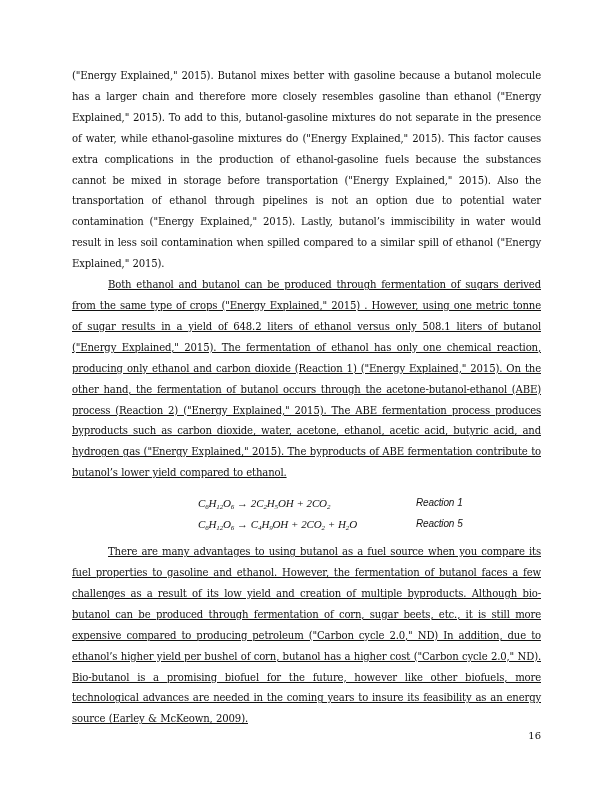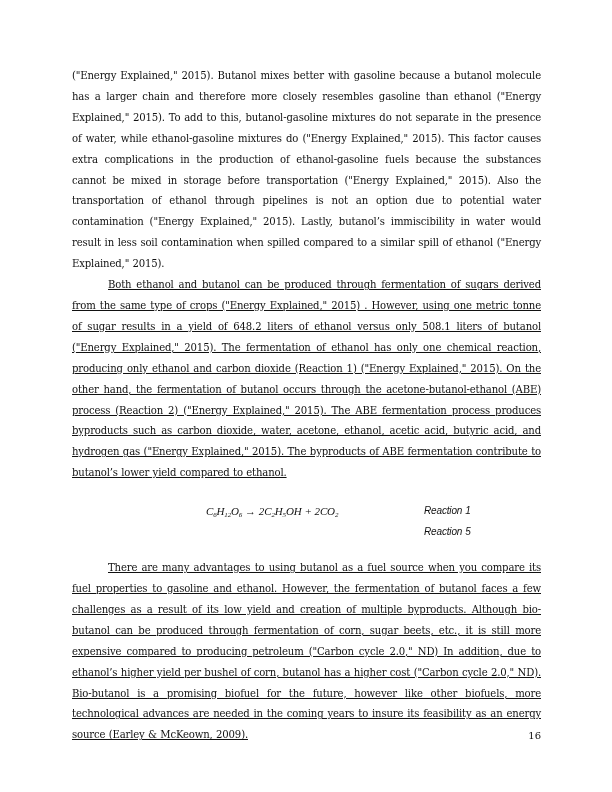--- a/index.html
+++ b/index.html
@@ -9,21 +9,21 @@
     background: #ffffff; color: #111111;
     font-family: "DejaVu Serif", "Liberation Serif", serif;
   }
   .body-text {
     position: absolute; left: 72px; top: 66px; width: 469px;
     font-size: 10.1px; line-height: 20.9px; text-align: justify;
     letter-spacing: -0.15px; word-spacing: 0.3px;
   }
   .body-text p { margin: 0; }
   .indent { text-indent: 36px; text-decoration: underline; }
-  .equations { position: relative; height: 42px; margin: 16px; }
+  .equations { position: relative; height: 42px; margin: 8px; }
   .eq {
     position: absolute; left: 118px; font-style: italic;
     font-family: "Liberation Serif", "DejaVu Serif", serif;
     font-size: 11px; line-height: 20px; white-space: nowrap;
   }
   .eq sub { font-size: 7px; vertical-align: -2px; line-height: 0; }
   .eq-label {
     position: absolute; left: 336px; font-style: italic;
     font-family: "Liberation Sans", "DejaVu Sans", sans-serif;
     font-size: 10px; line-height: 20px; white-space: nowrap;
@@ -40,20 +40,21 @@
 
 <div class="page">
   <div class="body-text">
     <p>("Energy Explained," 2015). Butanol mixes better with gasoline because a butanol molecule has a larger chain and therefore more closely resembles gasoline than ethanol ("Energy Explained," 2015). To add to this, butanol-gasoline mixtures do not separate in the presence of water, while ethanol-gasoline mixtures do ("Energy Explained," 2015). This factor causes extra complications in the production of ethanol-gasoline fuels because the substances cannot be mixed in storage before transportation ("Energy Explained," 2015). Also the transportation of ethanol through pipelines is not an option due to potential water contamination ("Energy Explained," 2015). Lastly, butanol’s immiscibility in water would result in less soil contamination when spilled compared to a similar spill of ethanol ("Energy Explained," 2015).</p>
     <p class="indent">Both ethanol and butanol can be produced through fermentation of sugars derived from the same type of crops ("Energy Explained," 2015) . However, using one metric tonne of sugar results in a yield of 648.2 liters of ethanol versus only 508.1 liters of butanol ("Energy Explained," 2015). The fermentation of ethanol has only one chemical reaction, producing only ethanol and carbon dioxide (Reaction 1) ("Energy Explained," 2015). On the other hand, the fermentation of butanol occurs through the acetone-butanol-ethanol (ABE) process (Reaction 2) ("Energy Explained," 2015). The ABE fermentation process produces byproducts such as carbon dioxide, water, acetone, ethanol, acetic acid, butyric acid, and hydrogen gas ("Energy Explained," 2015). The byproducts of ABE fermentation contribute to butanol’s lower yield compared to ethanol.</p>
 
     <div class="equations">
       <div class="eq r1"><span>C</span><sub>6</sub><span>H</span><sub>12</sub><span>O</span><sub>6</sub><span> → </span><span>2C</span><sub>2</sub><span>H</span><sub>5</sub><span>OH + 2CO</span><sub>2</sub></div>
       <div class="eq-label r1">Reaction 1</div>
 
+      <div class="eq r2"><span>C</span><sub>6</sub><span>H</span><sub>12</sub><span>O</span><sub>6</sub><span> → </span><span>C</span><sub>4</sub><span>H</span><sub>9</sub><span>OH + 2CO</span><sub>2</sub><span> + H</span><sub>2</sub><span>O</span></div>
       <div class="eq-label r2">Reaction 5</div>
     </div>
 
     <p class="indent">There are many advantages to using butanol as a fuel source when you compare its fuel properties to gasoline and ethanol. However, the fermentation of butanol faces a few challenges as a result of its low yield and creation of multiple byproducts. Although bio-butanol can be produced through fermentation of corn, sugar beets, etc., it is still more expensive compared to producing petroleum ("Carbon cycle 2.0," ND) In addition, due to ethanol’s higher yield per bushel of corn, butanol has a higher cost ("Carbon cycle 2.0," ND). Bio-butanol is a promising biofuel for the future, however like other biofuels, more technological advances are needed in the coming years to insure its feasibility as an energy source (Earley &amp; McKeown, 2009).</p>
   </div>
 
   <div class="page-number">16</div>
 </div>
 
 </body></html>

